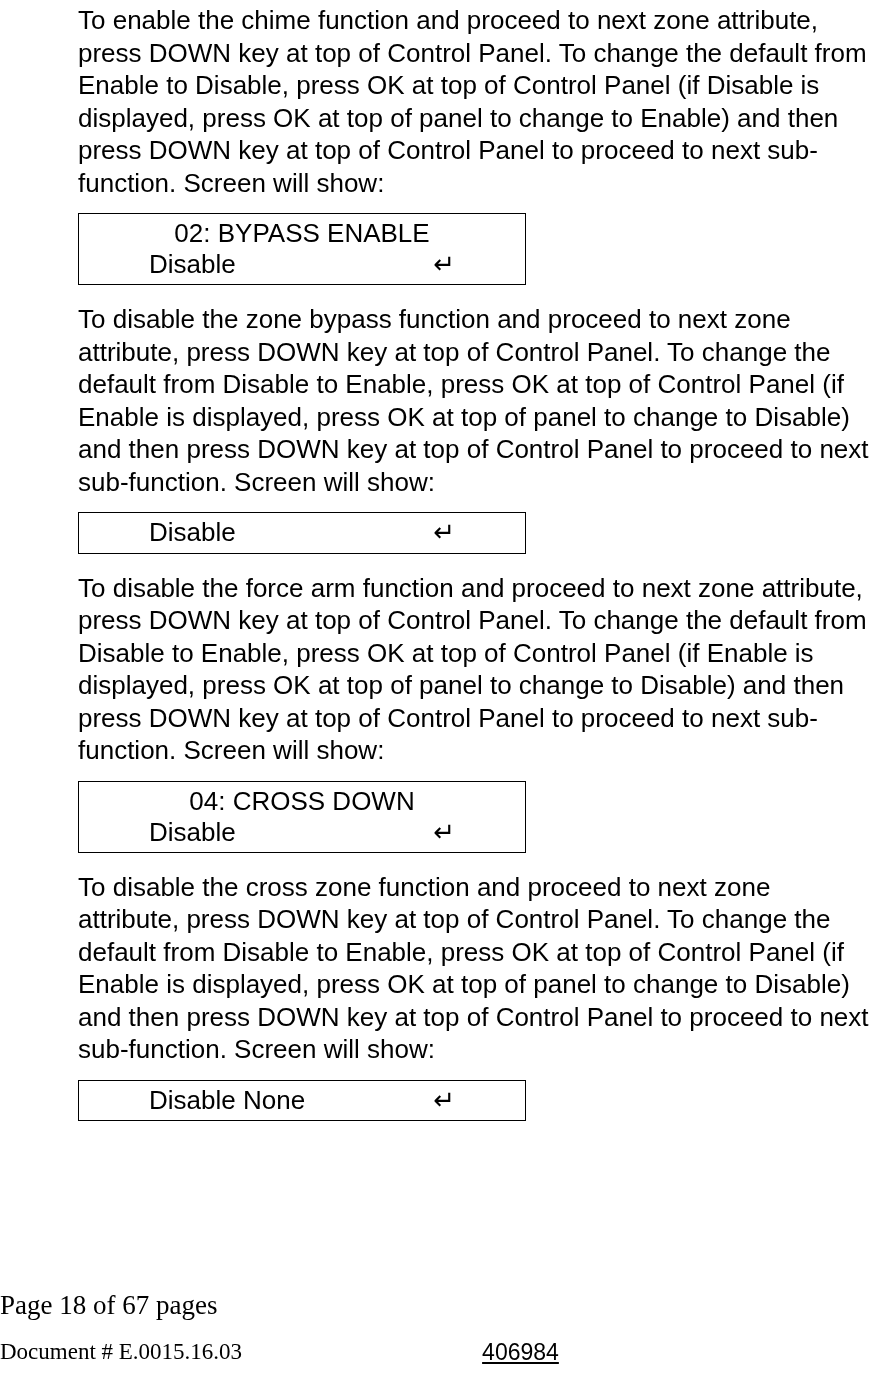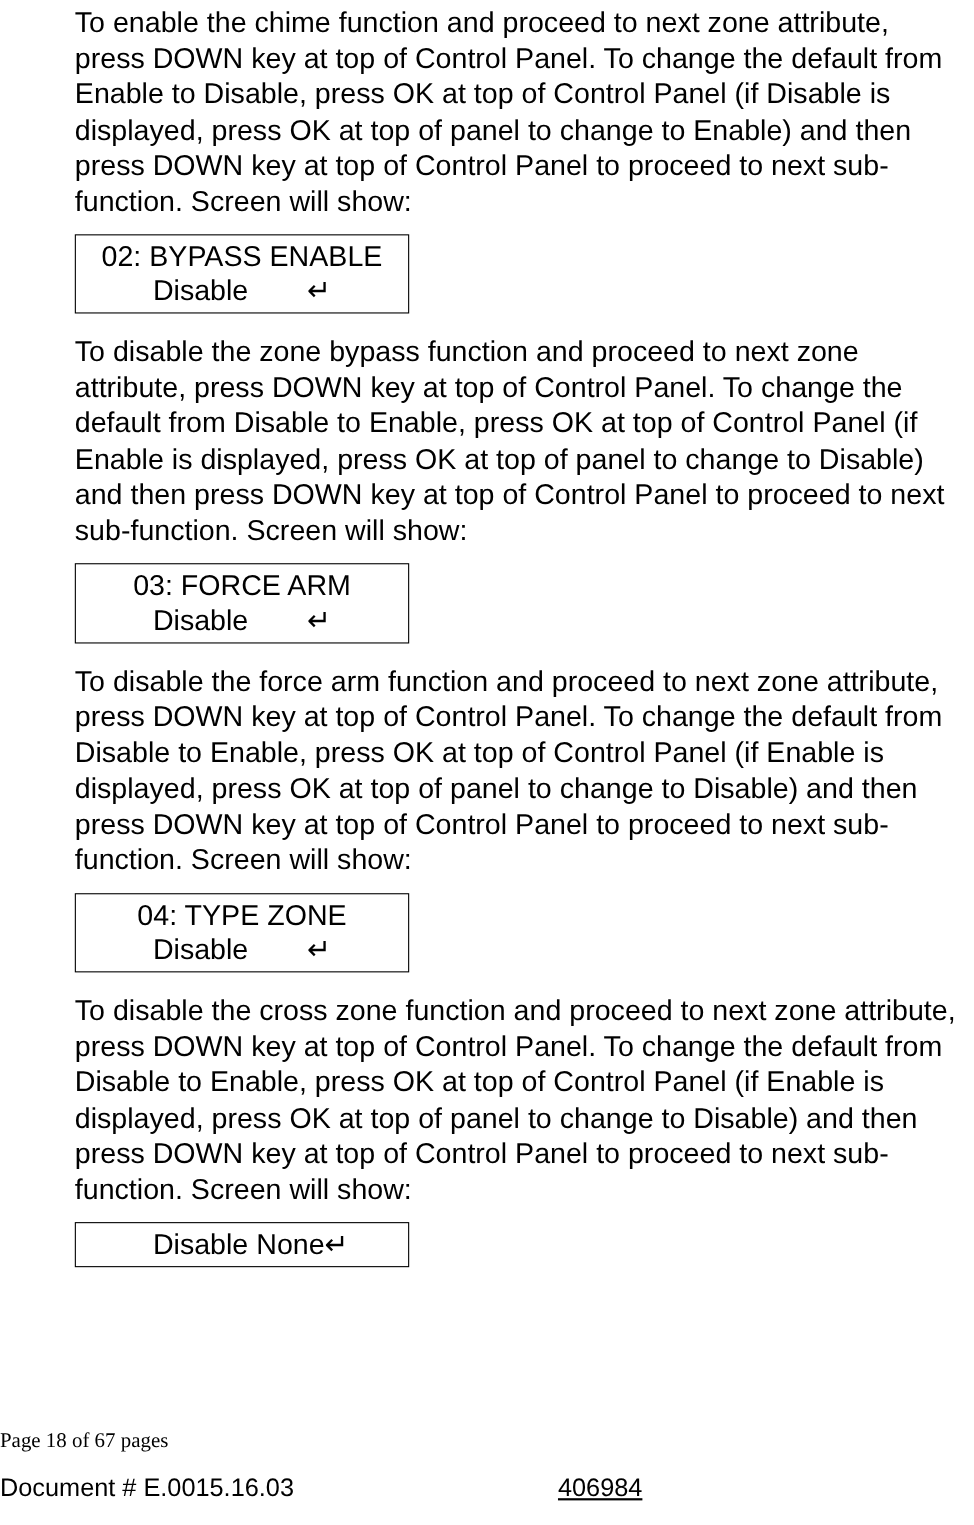--- a/index.html
+++ b/index.html
@@ -11,31 +11,32 @@
       font-family: Arial, Helvetica, sans-serif;
       font-size: 26px;
       color: #000;
       background: #fff;
       width: 885px;
       height: 1386px;
       position: relative;
       padding: 0;
     }
     .content {
-      padding-left: 68px;
+      padding-left: 44px;
       padding-right: 10px;
       padding-top: 4px;
+      margin-left: 34px;
     }
     .para {
       line-height: 1.25;
       margin-bottom: 14px;
     }
     .lcd-box {
       border: 1.5px solid #000;
-      width: 304px;
+      width: 448px;
       margin-left: 0;
       margin-top: 8px;
       margin-bottom: 18px;
       padding: 4px 10px 4px 10px;
       line-height: 1.2;
     }
     .lcd-line1 {
       text-align: center;
     }
     .lcd-line2 {
@@ -53,31 +54,32 @@
     }
     .footer {
       position: absolute;
       bottom: 20px;
       left: 0;
       width: 100%;
       padding-left: 0;
     }
     .footer-line1 {
       font-family: "Times New Roman", Times, serif;
-      font-size: 19px;
+      font-size: 27px;
       padding-left: 0;
       margin-bottom: 18px;
     }
     .footer-line2 {
       font-family: Arial, Helvetica, sans-serif;
       font-size: 23px;
       display: flex;
     }
     .doc-num {
       flex: 0 0 auto;
+      font-family: Liberation Serif, serif;
     }
     .doc-id {
       margin-left: 240px;
       text-decoration: underline;
     }
   </style>
 </head>
 <body>
 
 <div class="content">
@@ -88,31 +90,30 @@
     <div class="lcd-line1">02: BYPASS ENABLE</div>
     <div class="lcd-line2">
       <span class="lcd-val">Disable</span>
       <span class="lcd-ret">↵</span>
     </div>
   </div>
 
   <p class="para">To disable the zone bypass function and proceed to next zone attribute, press DOWN key at top of Control Panel. To change the default from Disable to Enable, press OK at top of Control Panel (if Enable is displayed, press OK at top of panel to change to Disable) and then press DOWN key at top of Control Panel to proceed to next sub-function. Screen will show:</p>
 
   <div class="lcd-box">
-    <div class="lcd-line1">03: FORCE ARM</div>
     <div class="lcd-line2">
       <span class="lcd-val">Disable</span>
       <span class="lcd-ret">↵</span>
     </div>
   </div>
 
   <p class="para">To disable the force arm function and proceed to next zone attribute, press DOWN key at top of Control Panel. To change the default from Disable to Enable, press OK at top of Control Panel (if Enable is displayed, press OK at top of panel to change to Disable) and then press DOWN key at top of Control Panel to proceed to next sub-function. Screen will show:</p>
 
   <div class="lcd-box">
-    <div class="lcd-line1">04: TYPE ZONE</div>
+    <div class="lcd-line1">04: CROSS DOWN</div>
     <div class="lcd-line2">
       <span class="lcd-val">Disable</span>
       <span class="lcd-ret">↵</span>
     </div>
   </div>
 
   <p class="para">To disable the cross zone function and proceed to next zone attribute, press DOWN key at top of Control Panel. To change the default from Disable to Enable, press OK at top of Control Panel (if Enable is displayed, press OK at top of panel to change to Disable) and then press DOWN key at top of Control Panel to proceed to next sub-function. Screen will show:</p>
 
   <div class="lcd-box">
     <div class="lcd-line2">

